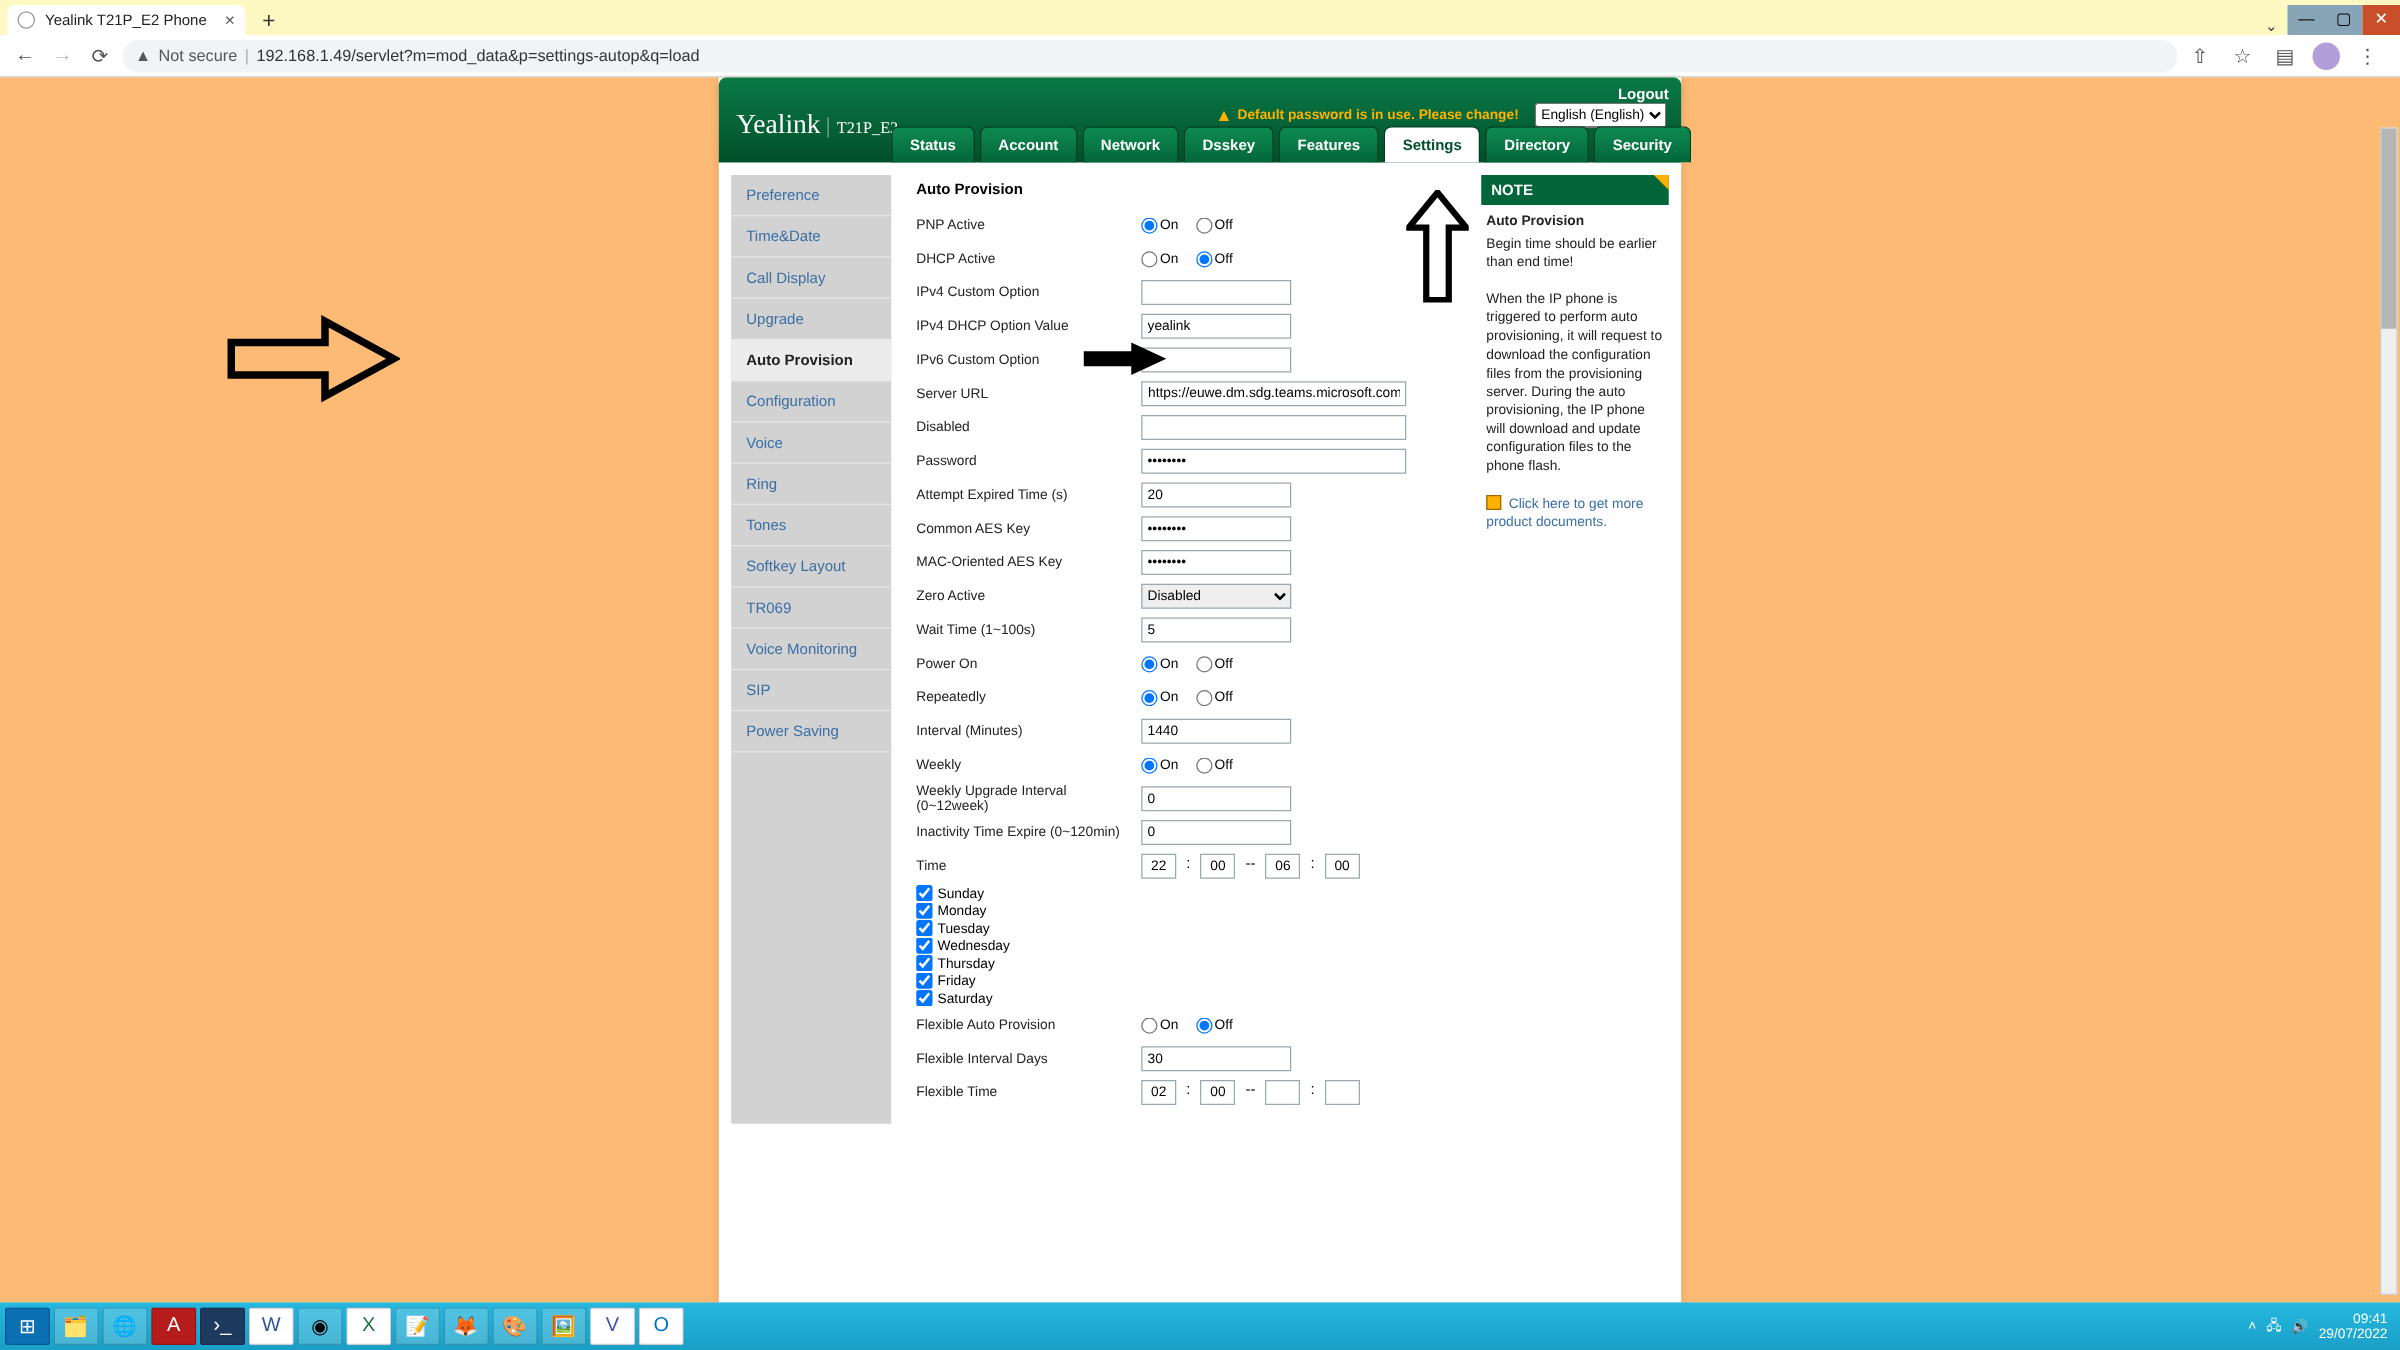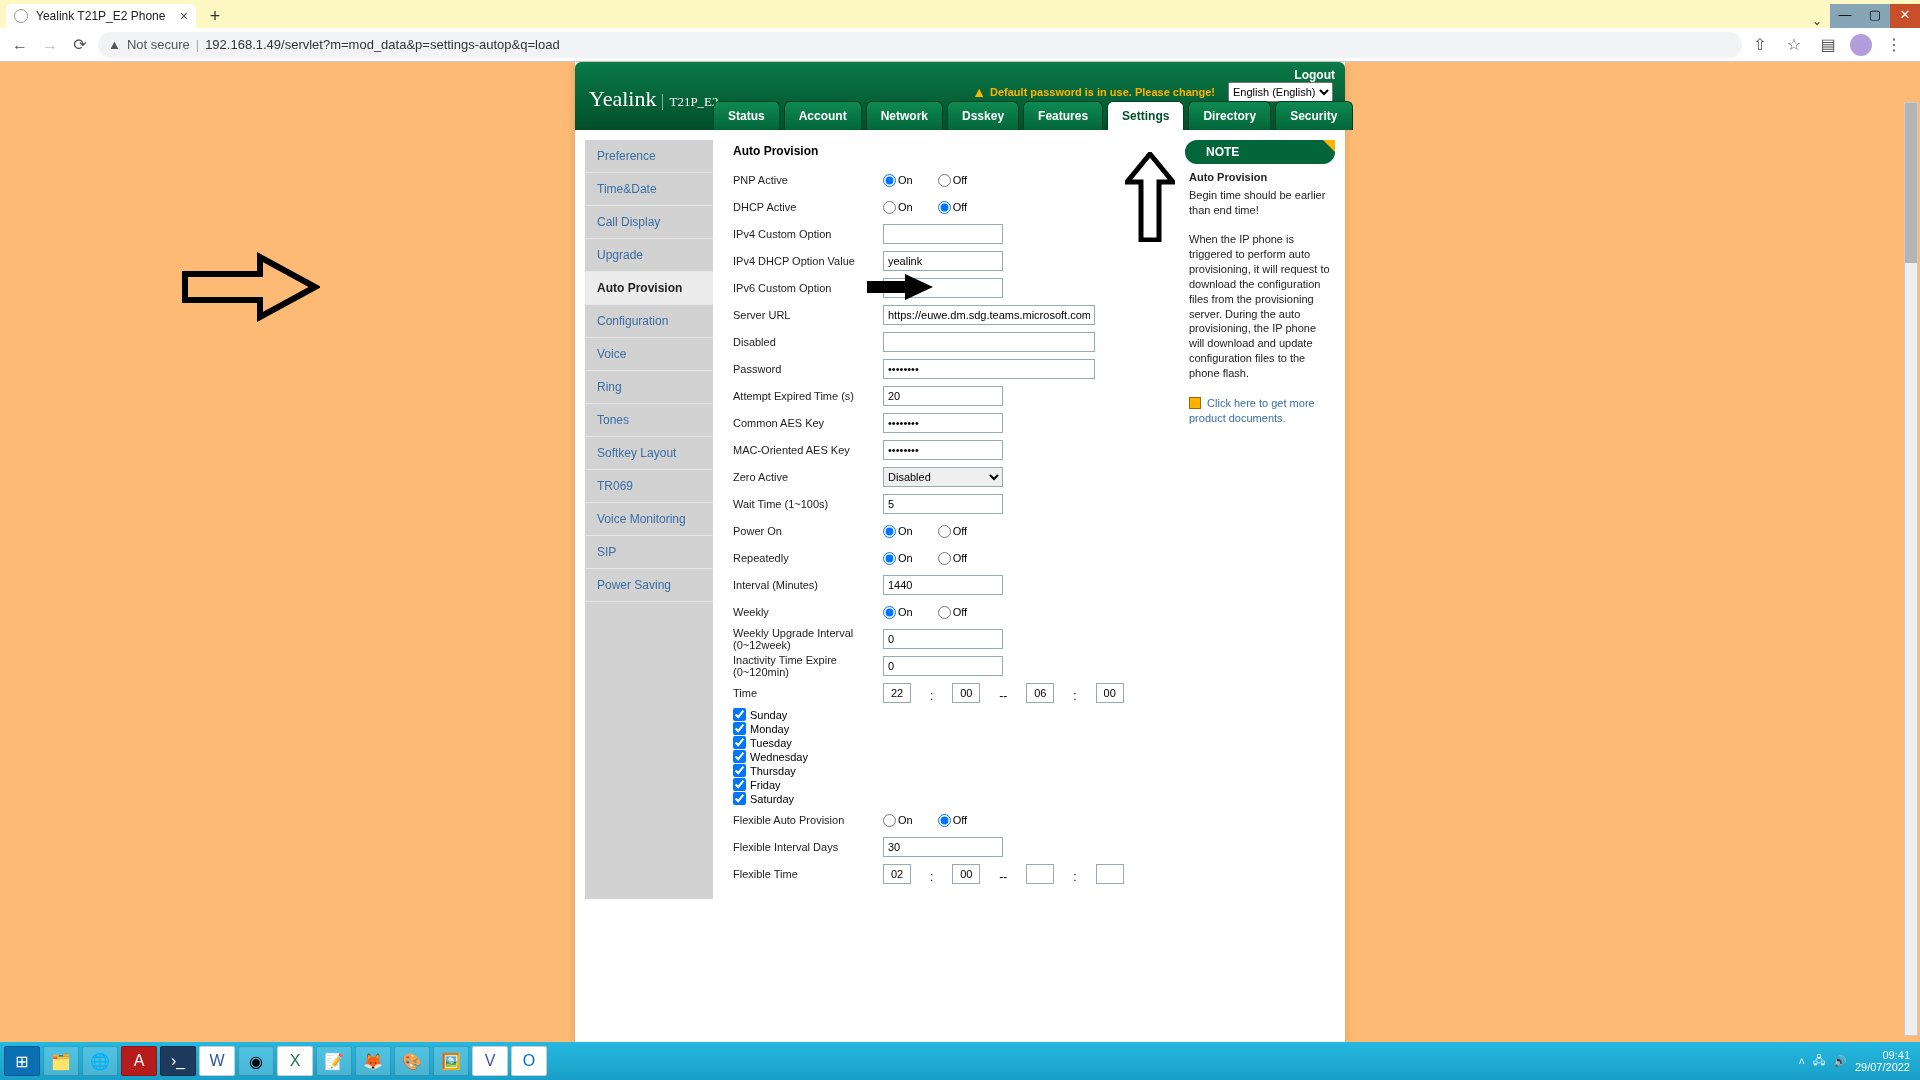--- a/index.html
+++ b/index.html
@@ -61,32 +61,32 @@
 .navtab.active { background: #fff; color: #024f2a; }
 
 .content-row { display: flex; padding: 10px 10px 0 10px; gap: 6px; }
 .sidebar { width: 128px; background: #d2d2d2; }
 .sidebar-item { padding: 9px 12px; color: #3a6ea5; font-size: 12px; cursor: pointer; border-bottom: 1px solid #e6e6e6; }
 .sidebar-item.selected { background: #ececec; color: #222; font-weight: bold; }
 
 .form-pane { width: 460px; padding: 0 14px 10px 14px; }
 .form-title { font-weight: bold; font-size: 12px; padding: 4px 0 10px 0; }
 .form-row { display: flex; align-items: center; min-height: 24px; margin-bottom: 3px; }
-.form-label { width: 150px; font-size: 11px; color: #222; }
-.form-ctrl { flex: 1; display: flex; align-items: flex-end; gap: 19px; }
+.form-label { width: 180px; font-size: 11px; color: #222; }
+.form-ctrl { flex: 1; display: flex; align-items: flex-start; gap: 8px; }
 .text-in { width: 120px; height: 20px; border: 1px solid #9aa8b1; font-size: 11px; padding: 0 4px; }
 .text-in.wide { width: 212px; }
 .text-in.tiny { width: 28px; text-align: center; }
 .sel-in { width: 120px; height: 20px; border: 1px solid #9aa8b1; font-size: 11px; }
 .radio-lbl { font-size: 11px; display: flex; align-items: center; gap: 2px; margin-right: 6px; }
 .chk-lbl { font-size: 11px; display: flex; align-items: center; gap: 4px; }
 .day-col { display: flex; flex-direction: column; gap: 1px; }
 
 .note-pane { width: 150px; }
-.note-head { background: #02663a; color: #fff; font-weight: bold; padding: 5px 21px; position: relative; font-size: 12px; border-radius: 12px; }
+.note-head { background: #02663a; color: #fff; font-weight: bold; padding: 5px 8px; position: relative; font-size: 12px; }
 .note-head .dog-ear { position: absolute; right: 0; top: 0; width: 0; height: 0; border-top: 12px solid #ffb300; border-left: 12px solid transparent; }
 .note-body { font-size: 11px; color: #222; padding: 6px 4px; line-height: 1.35; }
 .note-body .nt { font-weight: bold; display: block; margin-bottom: 3px; }
 .note-body .doc-link { color: #3a6ea5; cursor: pointer; }
 .doc-ico { display: inline-block; width: 12px; height: 12px; background: #ffb300; border: 1px solid #a06600; margin-right: 3px; vertical-align: -2px; }
 
 
 .arrow { position: absolute; pointer-events: none; }
 .arrow svg { display: block; }
 

